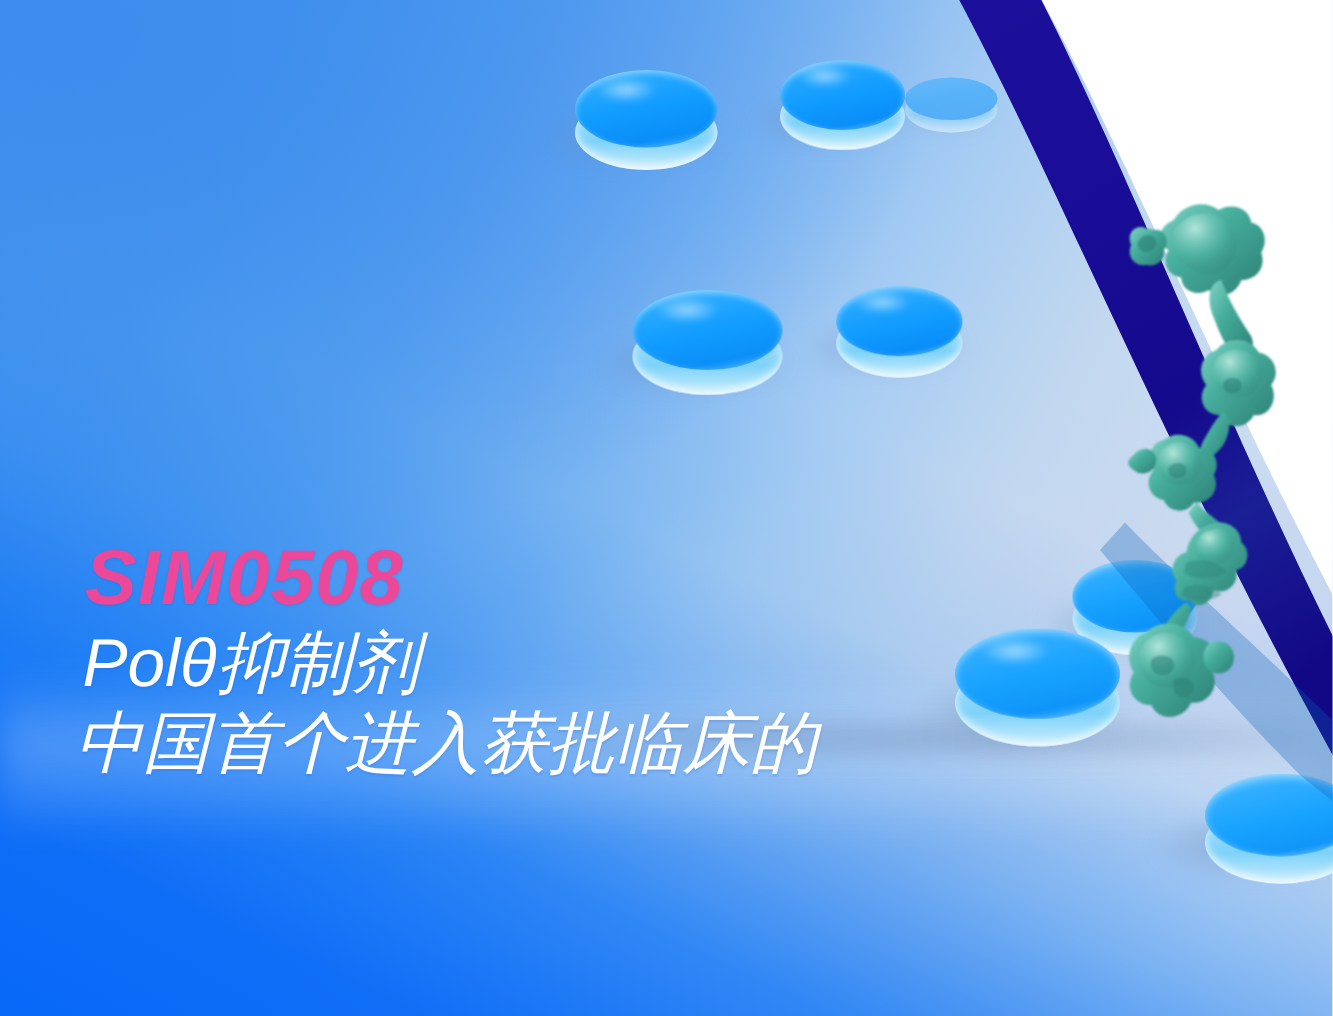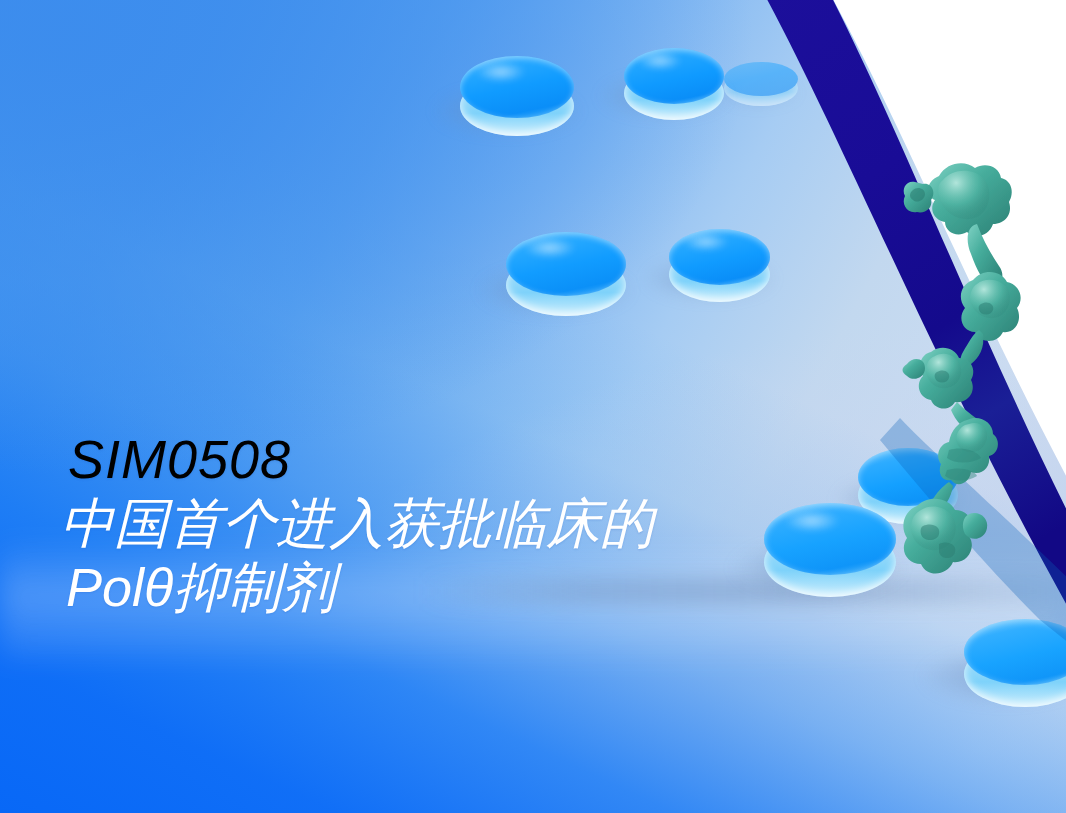--- a/index.html
+++ b/index.html
@@ -107,24 +107,24 @@
   .protein { position: absolute; }
 
   
   .textblock {
     position: absolute;
     left: 58px;
     top: 432px;
     width: 760px;
   }
   .headline {
-    font-size: 54px;
-    font-weight: 400;
+    font-size: 62px;
+    font-weight: 700;
     font-style: italic;
-    color: #000000;
+    color: #ec4899;
     letter-spacing: 1px;
     line-height: 1.0;
     margin: 0 0 6px 10px;
     text-shadow: 0 1px 2px rgba(30,90,190,0.25);
   }
   .subline {
     font-size: 54px;
     font-style: italic;
     font-weight: 400;
     color: #ffffff;
@@ -314,17 +314,17 @@
       <path d="M 26 352 C 38 344, 56 350, 60 364 C 64 380, 52 394, 36 392 C 20 390, 12 374, 18 360 C 21 355, 24 353, 26 352 Z" fill="url(#tealHi)"></path>
       <path d="M 28 368 C 36 364, 46 368, 44 376 C 42 384, 28 384, 26 376 C 25 372, 26 369, 28 368 Z" fill="#2a7a6f" opacity="0.5"></path>
       <path d="M 44 386 C 52 382, 62 386, 60 394 C 58 402, 46 402, 44 394 Z" fill="#2a7a6f" opacity="0.45"></path>
 
       <path d="M 74 356 C 84 352, 94 360, 92 370 C 90 382, 76 384, 70 376 C 66 368, 68 359, 74 356 Z" fill="url(#tealA)"></path>
     </g>
   </svg>
 
   <div class="textblock">
     <div class="headline">SIM0508</div>
+    <div class="subline l3">Polθ抑制剂</div>
     <div class="subline l2">中国首个进入获批临床的</div>
-    <div class="subline l3">Polθ抑制剂</div>
   </div>
 
 </div>
 
 </body></html>

